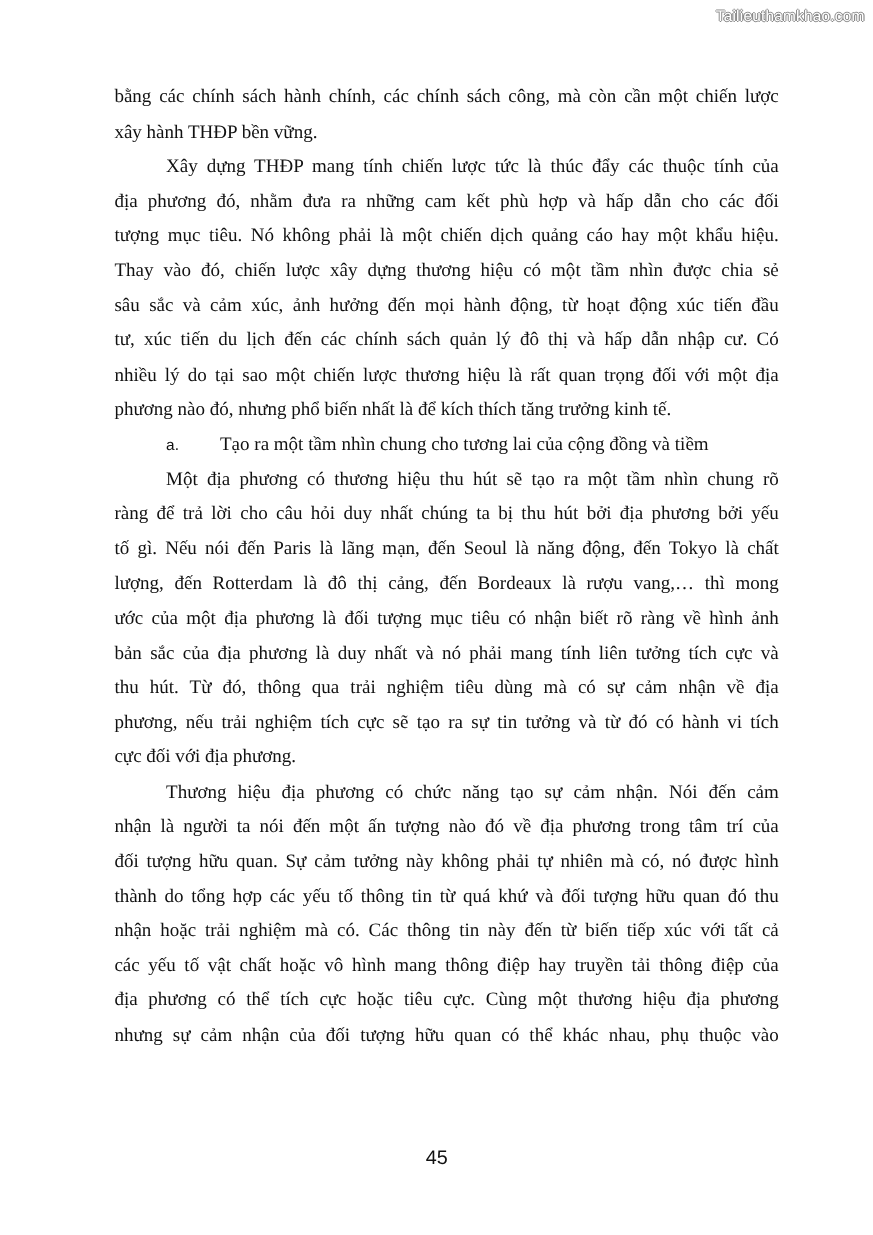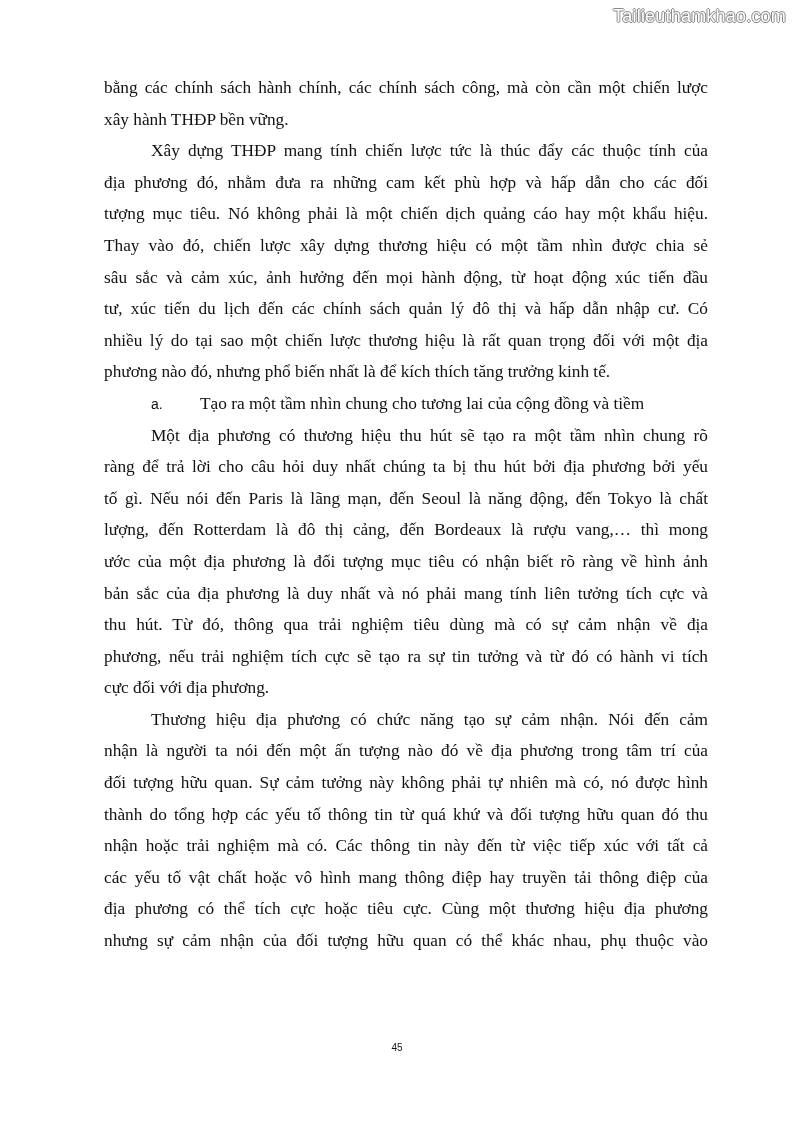--- a/index.html
+++ b/index.html
@@ -1,35 +1,35 @@
 <!DOCTYPE html>
 <html><head>
   <meta charset="utf-8">
   <style>
     html, body { margin: 0; padding: 0; background: #ffffff; }
     body { width: 794px; height: 1123px; position: relative; overflow: hidden; }
     .watermark {
       position: absolute; top: 6px; right: 8px;
-      font-family: "Liberation Sans", sans-serif; font-size: 18px;
+      font-family: "Liberation Sans", sans-serif; font-size: 14px;
       color: #ffffff; letter-spacing: 0.2px;
       text-shadow: -1px 0 #8a8a8a, 1px 0 #8a8a8a, 0 -1px #8a8a8a, 0 1px #8a8a8a;
     }
     .page {
       position: absolute; left: 104px; top: 72px; width: 604px;
       font-family: "Liberation Serif", serif; font-size: 17.3px; color: #111;
     }
     .line {
       height: 31.6px; line-height: 31.6px; white-space: nowrap;
     }
     .justify { text-align: justify; text-align-last: justify; }
     .indent { padding-left: 47px; }
     .heading .marker { display: inline-block; width: 49px; font-family: "Liberation Sans", sans-serif; font-size: 14px; }
     .page-number {
       position: absolute; left: 0; width: 794px; top: 1042px; text-align: center;
-      font-family: "Liberation Sans", sans-serif; font-size: 10px; color: #111;
+      font-family: "Liberation Sans", sans-serif; font-size: 18px; color: #111;
     }
   </style>
 </head>
 <body>
 
 <div class="watermark">Tailieuthamkhao.com</div>
 
 <div class="page">
 
   <div>
@@ -62,20 +62,20 @@
     <div class="line justify">thu hút. Từ đó, thông qua trải nghiệm tiêu dùng mà có sự cảm nhận về địa</div>
     <div class="line justify">phương, nếu trải nghiệm tích cực sẽ tạo ra sự tin tưởng và từ đó có hành vi tích</div>
     <div class="line">cực đối với địa phương.</div>
   </div>
 
   <div>
     <div class="line justify indent">Thương hiệu địa phương có chức năng tạo sự cảm nhận. Nói đến cảm</div>
     <div class="line justify">nhận là người ta nói đến một ấn tượng nào đó về địa phương trong tâm trí của</div>
     <div class="line justify">đối tượng hữu quan. Sự cảm tưởng này không phải tự nhiên mà có, nó được hình</div>
     <div class="line justify">thành do tổng hợp các yếu tố thông tin từ quá khứ và đối tượng hữu quan đó thu</div>
-    <div class="line justify">nhận hoặc trải nghiệm mà có. Các thông tin này đến từ việc tiếp xúc với tất cả</div>
+    <div class="line justify">nhận hoặc trải nghiệm mà có. Các thông tin này đến từ biến tiếp xúc với tất cả</div>
     <div class="line justify">các yếu tố vật chất hoặc vô hình mang thông điệp hay truyền tải thông điệp của</div>
     <div class="line justify">địa phương có thể tích cực hoặc tiêu cực. Cùng một thương hiệu địa phương</div>
     <div class="line justify">nhưng sự cảm nhận của đối tượng hữu quan có thể khác nhau, phụ thuộc vào</div>
   </div>
 </div>
 
 <div class="page-number">45</div>
 
 </body></html>

